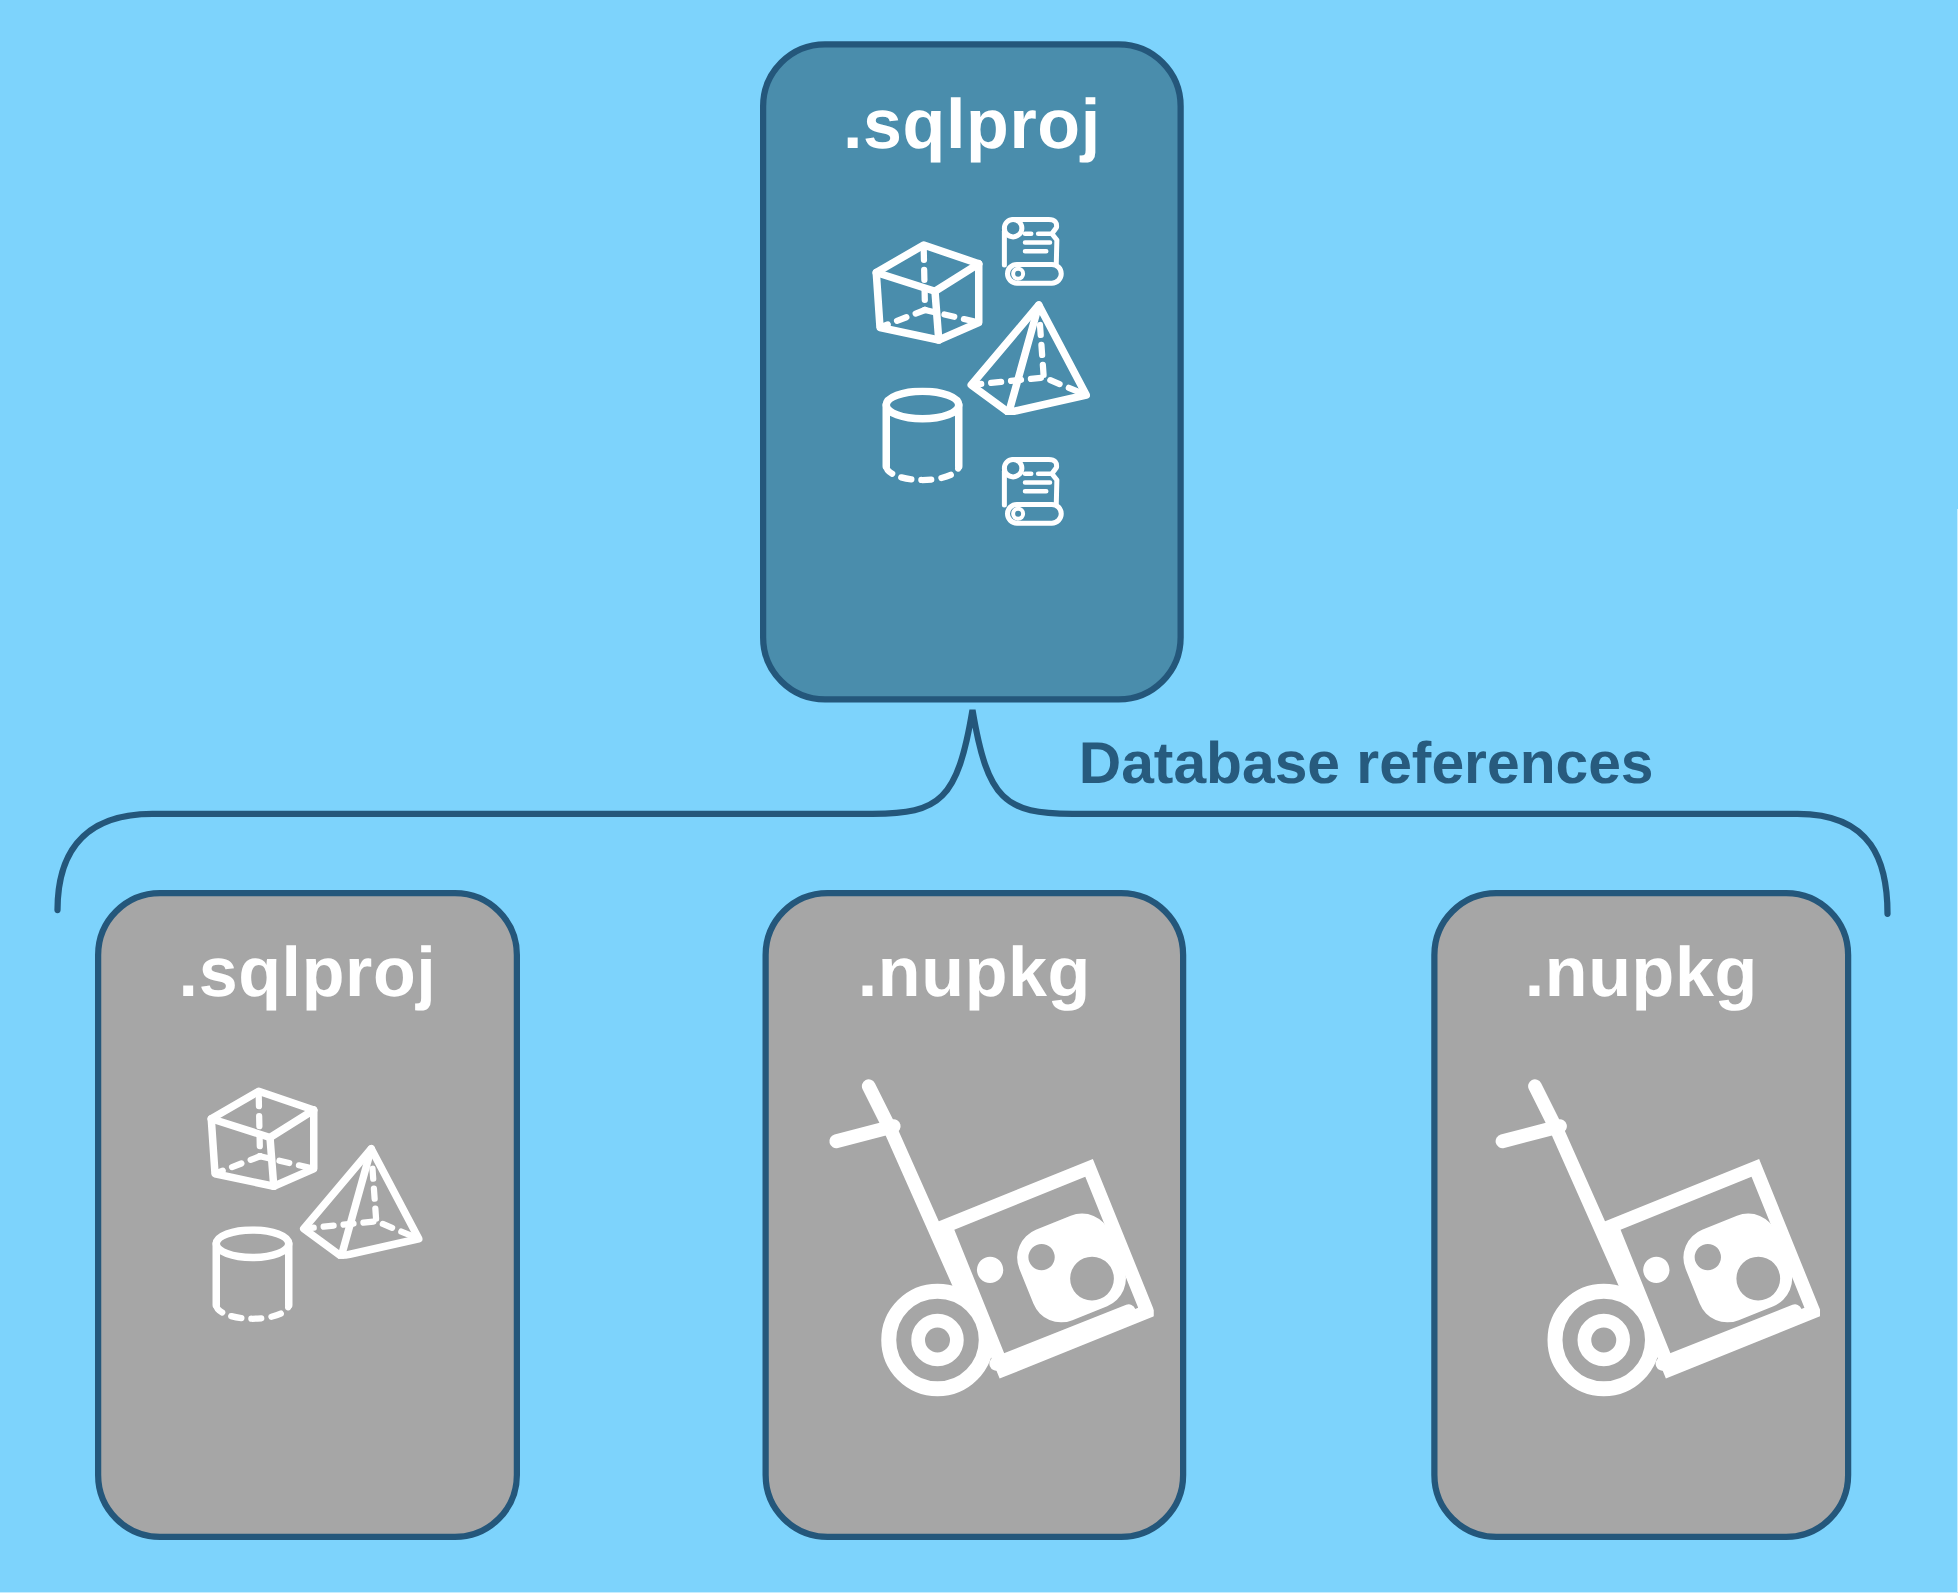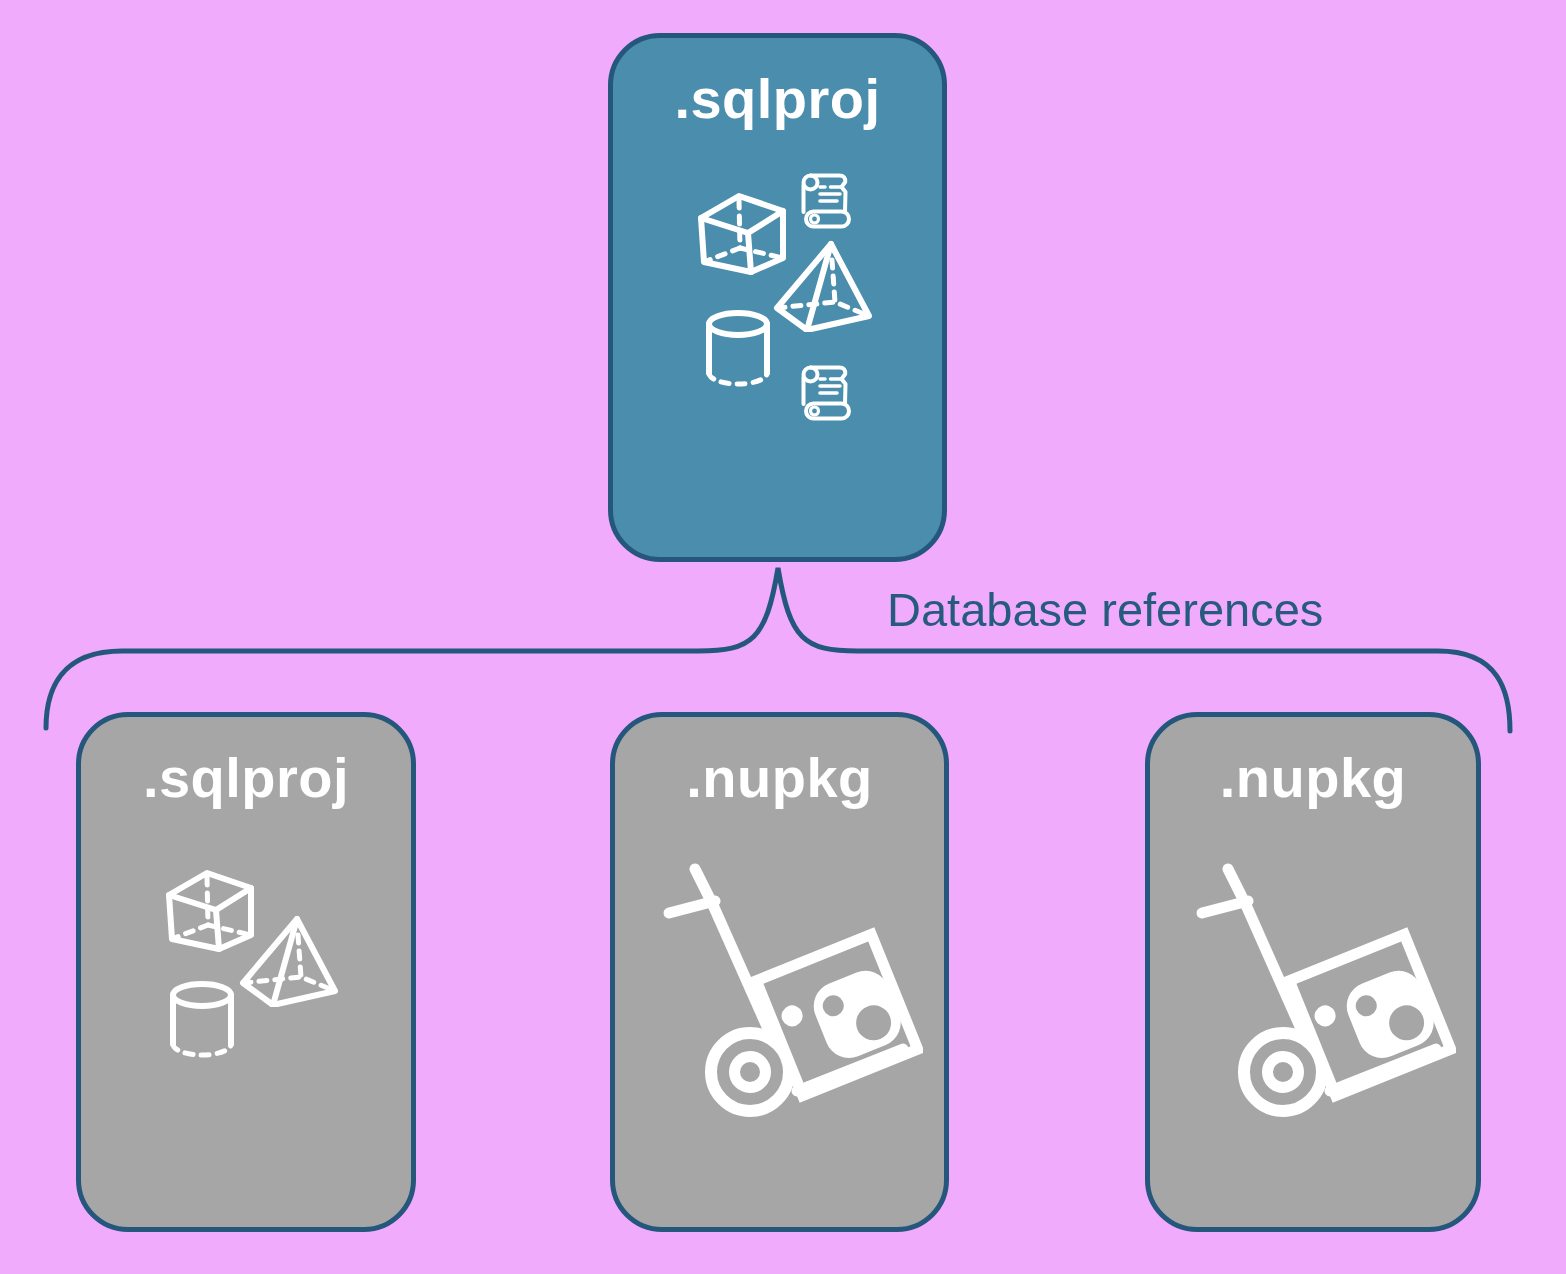--- a/index.html
+++ b/index.html
@@ -1,19 +1,19 @@
 <!DOCTYPE html>
 <html><head>
 <meta charset="utf-8">
 <style>
   html,body{margin:0;padding:0;background:#ffffff;}
   .canvas{
     position:relative;
     width:1566px;height:1274px;
-    background:#f0abfc;
+    background:#7dd3fc;
     overflow:hidden;
     font-family:"Liberation Sans","DejaVu Sans",sans-serif;
   }
   .card{
     position:absolute;
     box-sizing:border-box;
     border:5px solid #24577b;
     border-radius:52px;
   }
   .card--blue{background:#4a8dac;}
@@ -23,23 +23,23 @@
     text-align:center;
     color:#ffffff;
     font-weight:700;
     font-size:56px;
     line-height:1.1;
     letter-spacing:0.5px;
   }
   .icon{position:absolute;}
   .connector-label{
     position:absolute;
-    left:887px;top:586px;
+    left:863px;top:586px;
     color:#275b7e;
-    font-weight:400;
+    font-weight:700;
     font-size:47px;
     line-height:1;
     white-space:nowrap;
   }
   .brace{position:absolute;left:0;top:0;pointer-events:none;}
 </style>
 </head>
 <body>
 
 <div class="canvas">

